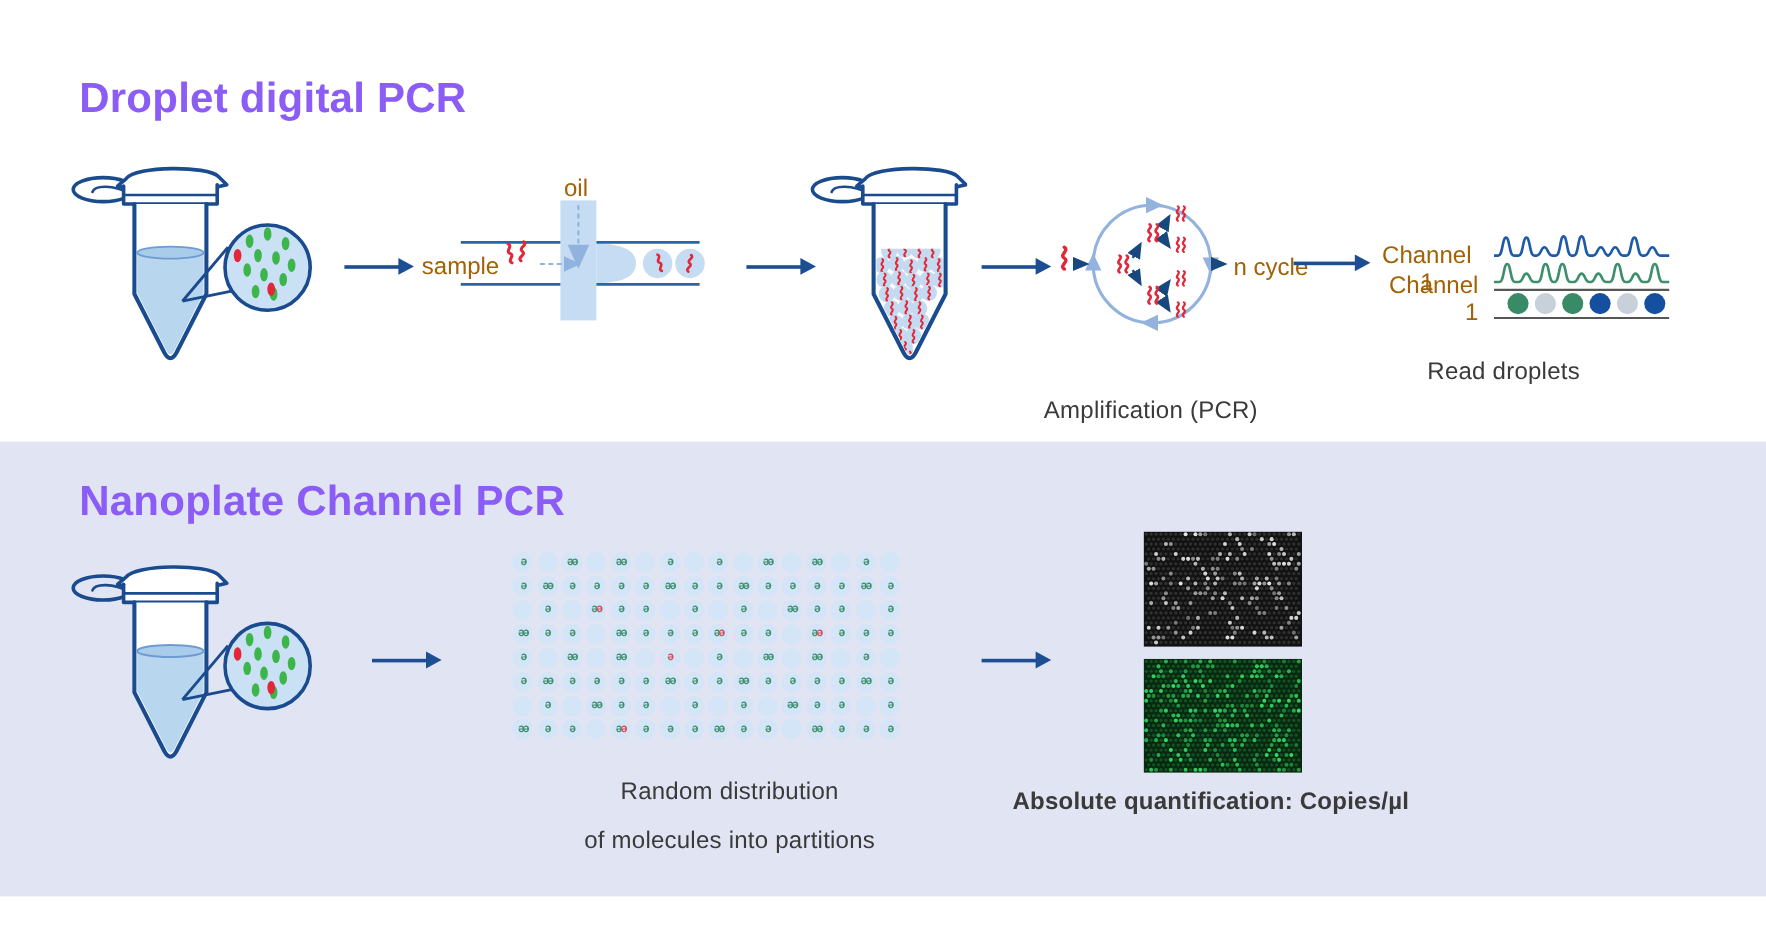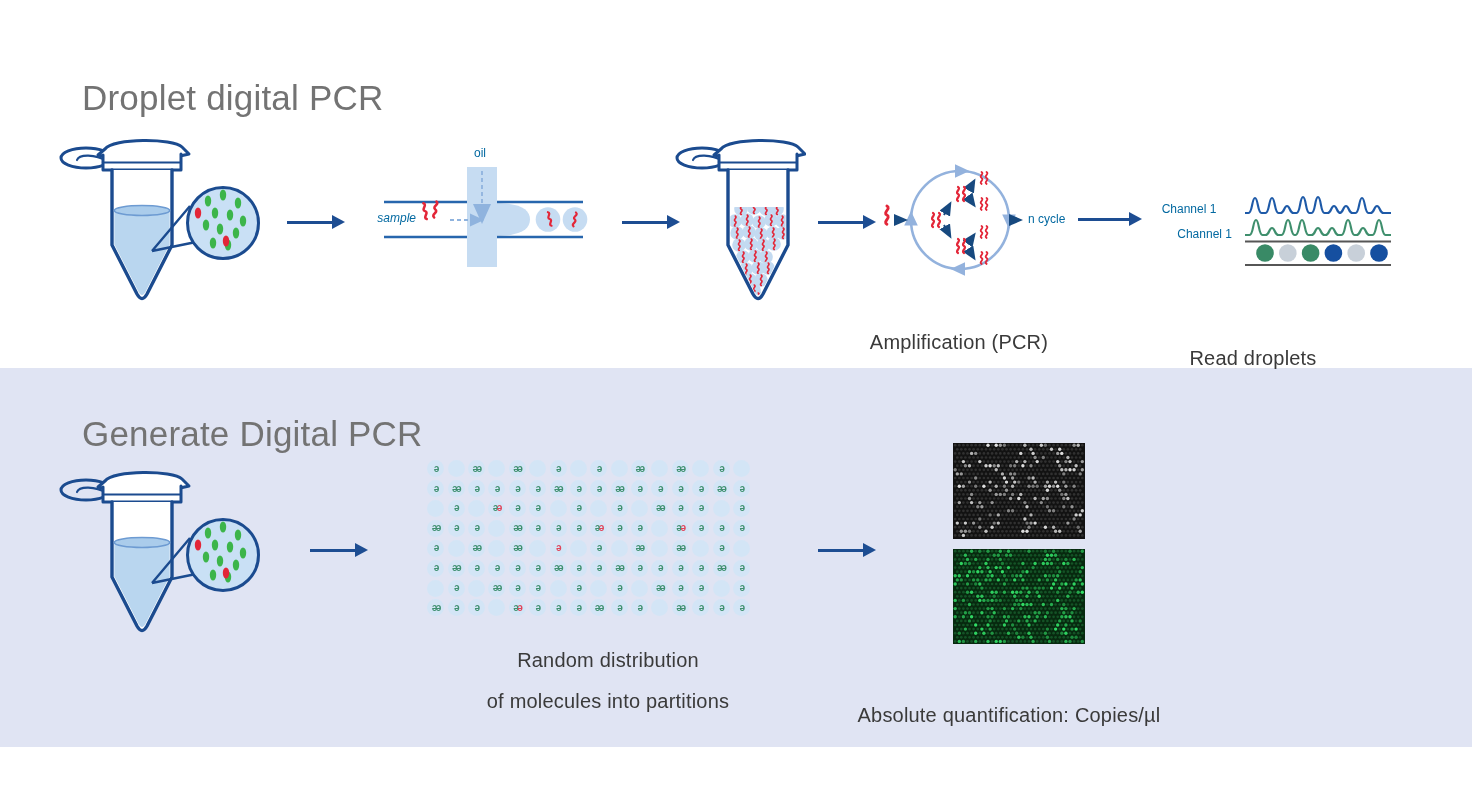--- a/index.html
+++ b/index.html
@@ -1,21 +1,21 @@
 <!DOCTYPE html>
 <html><head>
 <meta charset="utf-8">
 <style>
   html,body{margin:0;padding:0;background:#ffffff;}
   .canvas{position:relative;width:1472px;height:792px;background:#ffffff;overflow:hidden;
           font-family:"Liberation Sans",sans-serif;}
   .band{position:absolute;left:0;top:368px;width:1472px;height:379px;background:#e0e4f3;}
-  .sec-title{position:absolute;margin:16px;font-size:35px;font-weight:normal;color:#737373;letter-spacing:.2px;}
+  .sec-title{position:absolute;margin:0;font-size:35px;font-weight:bold;color:#8b5cf6;letter-spacing:.2px;}
   .cap{position:absolute;color:#3a3a3a;font-size:20px;text-align:center;letter-spacing:.2px;line-height:28px;}
-  .lbl{position:absolute;color:#0369a1;font-size:12px;}
+  .lbl{position:absolute;color:#a16207;font-size:20px;}
   .ill{position:absolute;}
   
   .harrow{position:absolute;width:58px;height:15px;}
   .harrow .shaft{position:absolute;left:0;top:6.2px;right:11px;height:2.6px;background:#1d4d92;}
   .harrow::after{content:"";position:absolute;right:0;top:0;width:0;height:0;
     border-top:7.5px solid transparent;border-bottom:7.5px solid transparent;border-left:13px solid #1d4d92;}
   
   .sq{fill:none;stroke:#e32638;stroke-width:2.2;stroke-linecap:round;}
   
   .pgrid{position:absolute;left:426px;top:459px;display:grid;grid-template-columns:repeat(16,20.4px);grid-auto-rows:19.9px;}
@@ -65,21 +65,21 @@
       <ellipse cx="143" cy="80" rx="3.2" ry="5.6"></ellipse>
         <ellipse cx="171" cy="108" rx="3.2" ry="5.6"></ellipse>
     </g>
   </svg>
 
   <div class="harrow" style="left:287px;top:215px;">
       <span class="shaft"></span>
     </div>
 
   <span class="lbl" style="left:450px;top:146px;width:60px;text-align:center;">oil</span>
-  <span class="lbl" style="left:330px;top:211px;width:86px;text-align:right;font-style:italic;">sample</span>
+  <span class="lbl" style="left:330px;top:211px;width:86px;text-align:right;">sample</span>
 
   <svg class="ill" style="left:362px;top:165px;" width="240" height="105" viewBox="0 0 240 105">
     <rect x="105" y="2" width="30" height="100" fill="#c6dcf2"></rect>
     <path d="M135,38.2 C159,38.2 168,45 168,54.5 C168,64 159,70.8 135,70.8 Z" fill="#c6dcf2"></path>
     <g stroke="#2766ad" stroke-width="2.4">
       <line x1="22" y1="37" x2="105" y2="37"></line>
         <line x1="135" y1="37" x2="221" y2="37"></line>
       <line x1="22" y1="72" x2="105" y2="72"></line>
         <line x1="135" y1="72" x2="221" y2="72"></line>
     </g>
@@ -212,23 +212,23 @@
         <circle cx="22" cy="59" r="8.8" fill="#398a66"></circle>
         <circle cx="44.8" cy="59" r="8.8" fill="#c8d0d9"></circle>
         <circle cx="67.6" cy="59" r="8.8" fill="#398a66"></circle>
         <circle cx="90.4" cy="59" r="8.8" fill="#154fa0"></circle>
         <circle cx="113.2" cy="59" r="8.8" fill="#c8d0d9"></circle>
         <circle cx="136" cy="59" r="8.8" fill="#154fa0"></circle>
       </g>
     <line x1="2" y1="71" x2="148" y2="71" stroke="#565656" stroke-width="1.8"></line>
   </svg>
 
-  <span class="cap" style="left:1143px;top:296px;width:220px;margin-top:48px;">Read droplets</span>
-
-  <h1 class="sec-title" style="left:66px;top:398px;">Generate Digital PCR</h1>
+  <span class="cap" style="left:1143px;top:296px;width:220px;">Read droplets</span>
+
+  <h1 class="sec-title" style="left:66px;top:398px;">Nanoplate Channel PCR</h1>
 
   <svg class="ill" style="left:55px;top:465px;" width="210" height="178" viewBox="0 0 210 178">
     <g stroke="#1b4b8f" fill="none" stroke-linejoin="round" stroke-linecap="round">
       <ellipse cx="31" cy="25" rx="25" ry="10" stroke-width="3"></ellipse>
       <path d="M52,28 C40,21 24,21 22,27" stroke-width="2.2"></path>
       <path d="M50,16 C58,5 118,5 127,14 L134,21 C104,29 63,28 43,22 Z" fill="#ffffff" stroke-width="3"></path>
       <path d="M48,22 L48,37 L126,37 L126,21" fill="#ffffff" stroke-width="3"></path>
       <line x1="48" y1="29.5" x2="126" y2="29.5" stroke-width="2.2"></line>
       <path d="M57,37 L57,112 L82,161 Q87,170 92,161 L117,112 L117,37" fill="#ffffff" stroke-width="3.4"></path>
     </g>
@@ -2325,15 +2325,15 @@
       <circle cx="100.6" cy="92.4" r="1.35" fill="#145226"></circle>
       <circle cx="104.7" cy="92.4" r="1.35" fill="#145226"></circle>
       <circle cx="108.8" cy="92.4" r="1.35" fill="#145226"></circle>
       <circle cx="112.9" cy="92.4" r="1.7" fill="#32dd66" opacity="0.76"></circle>
       <circle cx="117.0" cy="92.4" r="1.7" fill="#32dd66" opacity="0.60"></circle>
       <circle cx="121.1" cy="92.4" r="1.35" fill="#145226"></circle>
       <circle cx="125.2" cy="92.4" r="1.35" fill="#145226"></circle>
       <circle cx="129.3" cy="92.4" r="1.7" fill="#32dd66" opacity="0.62"></circle>
     </svg>
 
-  <span class="cap" style="left:809px;top:701px;width:400px;">Absolute quantification: Copies/µl</span>
+  <span class="cap" style="left:809px;top:654px;width:400px;font-weight:bold;">Absolute quantification: Copies/µl</span>
 
 </div>
 
 </body></html>

